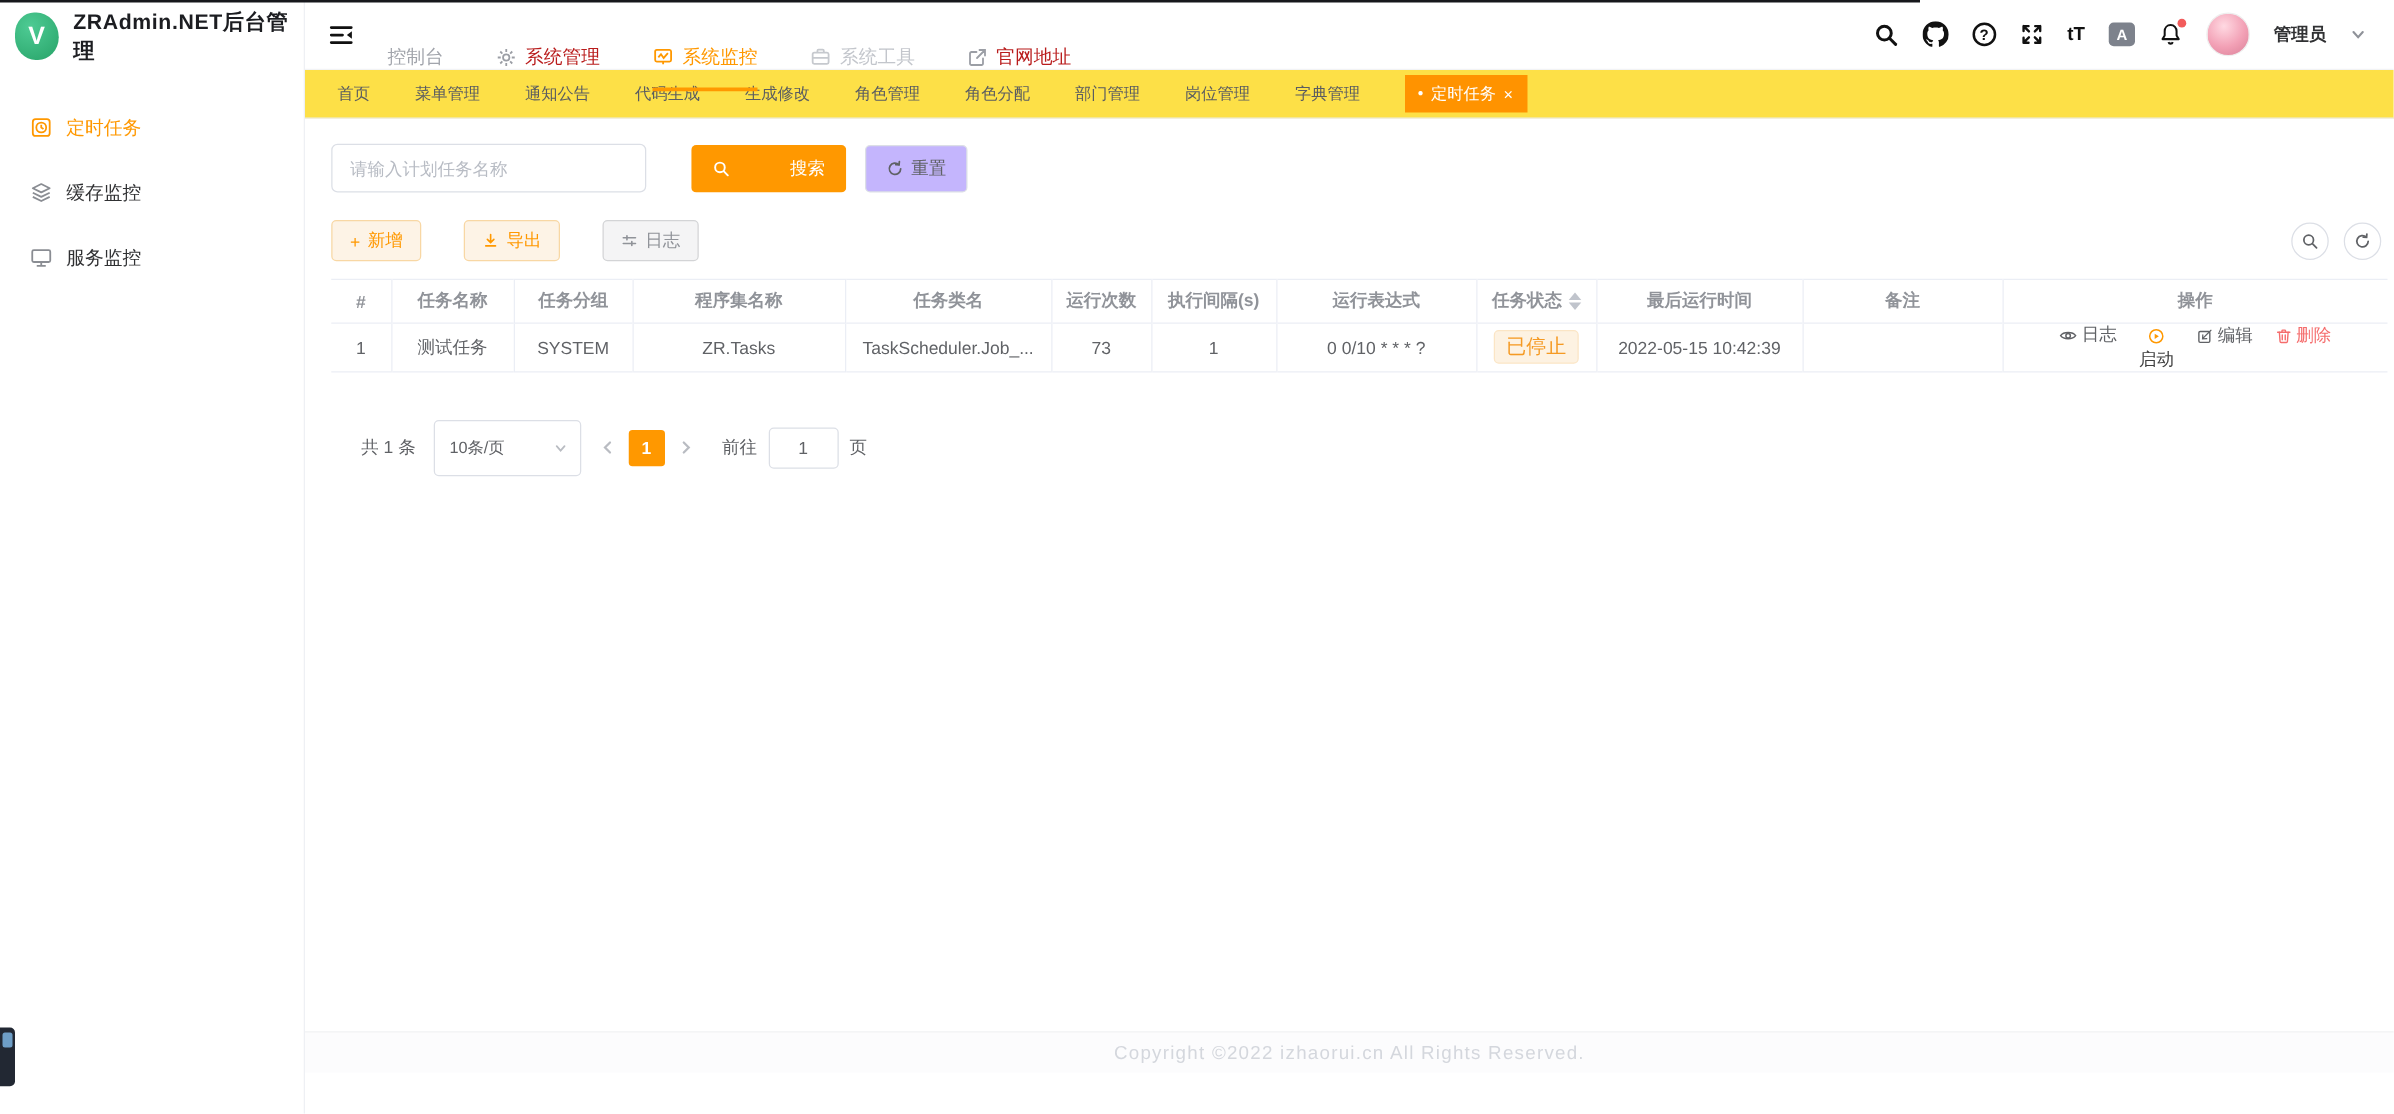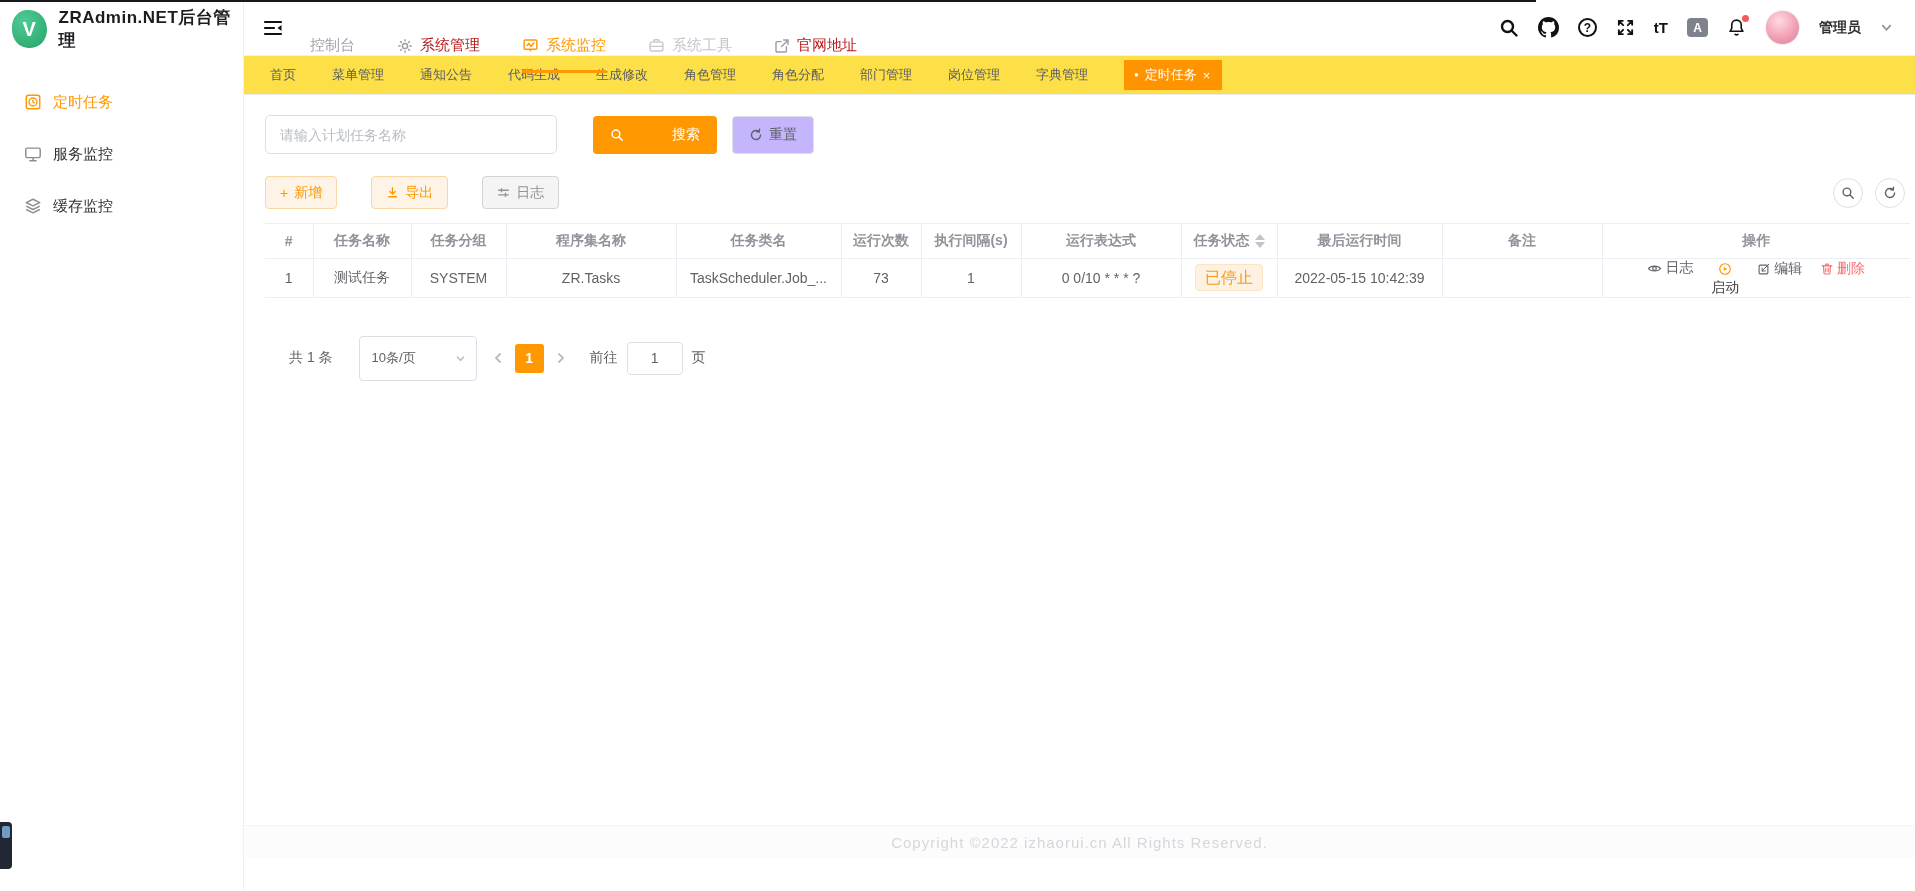--- a/index.html
+++ b/index.html
@@ -50,21 +50,21 @@
   .tabbar { height:39px; display:flex; align-items:center; gap:36px; padding:0 26px; border-bottom:1px solid #e9ebef; background:#fde047; }
   .tab { font-size:13px; color:#5a5c61; cursor:pointer; white-space:nowrap; }
   .tab.active { background:#ff9300; color:#fff; padding:6px 12px 6px 10px; display:flex; align-items:center; gap:6px; }
   .tab-dot { font-size:8px; line-height:1; }
   .tab-close { font-size:13px; line-height:1; cursor:pointer; }
 
   
   .content { flex:1; background:#fff; padding:20px 5px 0 21px; min-height:0; }
 
   .search-row { display:flex; align-items:center; gap:15px; margin-bottom:22px; }
-  .search-input { width:292px; height:39px; border:1px solid #dcdfe6; border-radius:5px; padding:0 14px; font-size:14px; color:#606266;
+  .search-input { width:252px; height:39px; border:1px solid #dcdfe6; border-radius:5px; padding:0 14px; font-size:14px; color:#606266;
     outline:none; font-family:inherit; }
   .search-input::placeholder { color:#b8bcc4; }
   .btn { height:38px; border-radius:4px; font-size:14px; display:inline-flex; align-items:center; justify-content:center; gap:6px;
     cursor:pointer; font-family:inherit; border:1px solid transparent; padding:0 16px; }
   .btn-search { background:#ff9800; color:#fff; margin-left:21px;gap:48px; }
   .btn-reset { background:#c4b5fd; color:#606266; border-color:#dcdfe6; }
   .toolbar-row { display:flex; align-items:center; margin-bottom:14px; padding-right:5px; }
   .btn-plain-warning { background:#fdf3e6; color:#ff9800; border-color:#f8d7a4; margin-right:34px; height:33px; padding:0 14px; }
   .btn-plain-info { background:#f4f4f5; color:#909399; border-color:#d3d4d6; height:33px; padding:0 14px; }
   .toolbar-spacer { flex:1; }
@@ -84,21 +84,21 @@
   .caret-up { width:0; height:0; border-left:5px solid transparent; border-right:5px solid transparent; border-bottom:6px solid #c0c4cc; }
   .caret-down { width:0; height:0; border-left:5px solid transparent; border-right:5px solid transparent; border-top:6px solid #c0c4cc; }
   .status-tag { display:inline-block; background:#fdf2e2; color:#f59a23; border:1px solid #fbe5c5; border-radius:4px;
     padding:3px 9px; font-size:16px; line-height:1.2; }
   .op-cell a { text-decoration:none; display:inline-flex; align-items:center; gap:3px; margin:0 7px; font-size:14px; cursor:pointer; }
   .op-log { color:#606266; } .op-start { color:#404040;flex-direction:column; } .op-edit { color:#606266; } .op-delete { color:#f56c6c; }
 
   
   .pagination { display:flex; align-items:center; margin:38px 0 0 24px; gap:14px; font-size:14px; color:#606266; }
   .page-size-select { width:118px; height:45px; border:1px solid #dcdfe6; border-radius:4px; display:flex; align-items:center;
-    justify-content:space-between; padding:0 10px 0 12px; font-size:13px; color:#606266; cursor:pointer;margin-left:12px; }
+    justify-content:space-between; padding:0 10px 0 12px; font-size:13px; color:#606266; cursor:pointer; }
   .pager { display:flex; align-items:center; gap:10px; }
   .pager-arrow { color:#b9bcc2; display:flex; align-items:center; cursor:default; }
   .page-num { width:29px; height:29px; background:#ff9800; color:#fff; border-radius:3px; display:flex; align-items:center;
     justify-content:center; font-weight:bold; font-size:14px; cursor:pointer; }
   .goto-group { display:flex; align-items:center; gap:9px; margin-left:8px; }
   .goto-input { width:56px; height:33px; border:1px solid #dcdfe6; border-radius:4px; text-align:center; font-size:14px; color:#606266;
     outline:none; font-family:inherit; }
 
   
   .page-footer { height:33px; border-top:1px solid #f1f2f4; background:#fcfcfd; display:flex; align-items:center; justify-content:center; }
@@ -128,36 +128,36 @@
             <svg width="18" height="18" viewBox="0 0 20 20" fill="none" stroke="currentColor" stroke-width="1.6">
               <rect x="2.5" y="2.5" width="15" height="15" rx="2.5"></rect>
               <circle cx="10" cy="10" r="4.4"></circle>
               <path d="M10 7.6 V10 L12 11.4"></path>
             </svg>
           </span>
           <span>定时任务</span>
         </div>
         <div class="side-item">
           <span>
-            <svg width="18" height="18" viewBox="0 0 20 20" fill="none" stroke="#8a8d93" stroke-width="1.6">
-              <rect x="2" y="3.5" width="16" height="10.5" rx="1.4"></rect>
-              <path d="M10 14 v3 M6 17.5 h8"></path>
-            </svg>
-          </span>
-          <span>服务监控</span>
-        </div>
-        <div class="side-item">
-          <span>
             <svg width="18" height="18" viewBox="0 0 20 20" fill="none" stroke="#8a8d93" stroke-width="1.6" stroke-linejoin="round">
               <path d="M10 2.5 L17.5 6.2 10 9.9 2.5 6.2 Z"></path>
               <path d="M2.5 10.2 L10 13.9 17.5 10.2"></path>
               <path d="M2.5 13.9 L10 17.6 17.5 13.9"></path>
             </svg>
           </span>
           <span>缓存监控</span>
+        </div>
+        <div class="side-item">
+          <span>
+            <svg width="18" height="18" viewBox="0 0 20 20" fill="none" stroke="#8a8d93" stroke-width="1.6">
+              <rect x="2" y="3.5" width="16" height="10.5" rx="1.4"></rect>
+              <path d="M10 14 v3 M6 17.5 h8"></path>
+            </svg>
+          </span>
+          <span>服务监控</span>
         </div>
       </nav>
     </aside>
 
     <div class="main">
 
       <header class="topbar">
         <div class="topbar-left">
           <span class="fold-btn">
             <svg width="22" height="22" viewBox="0 0 22 22" fill="none" stroke="#111" stroke-width="2.2" stroke-linecap="round">

